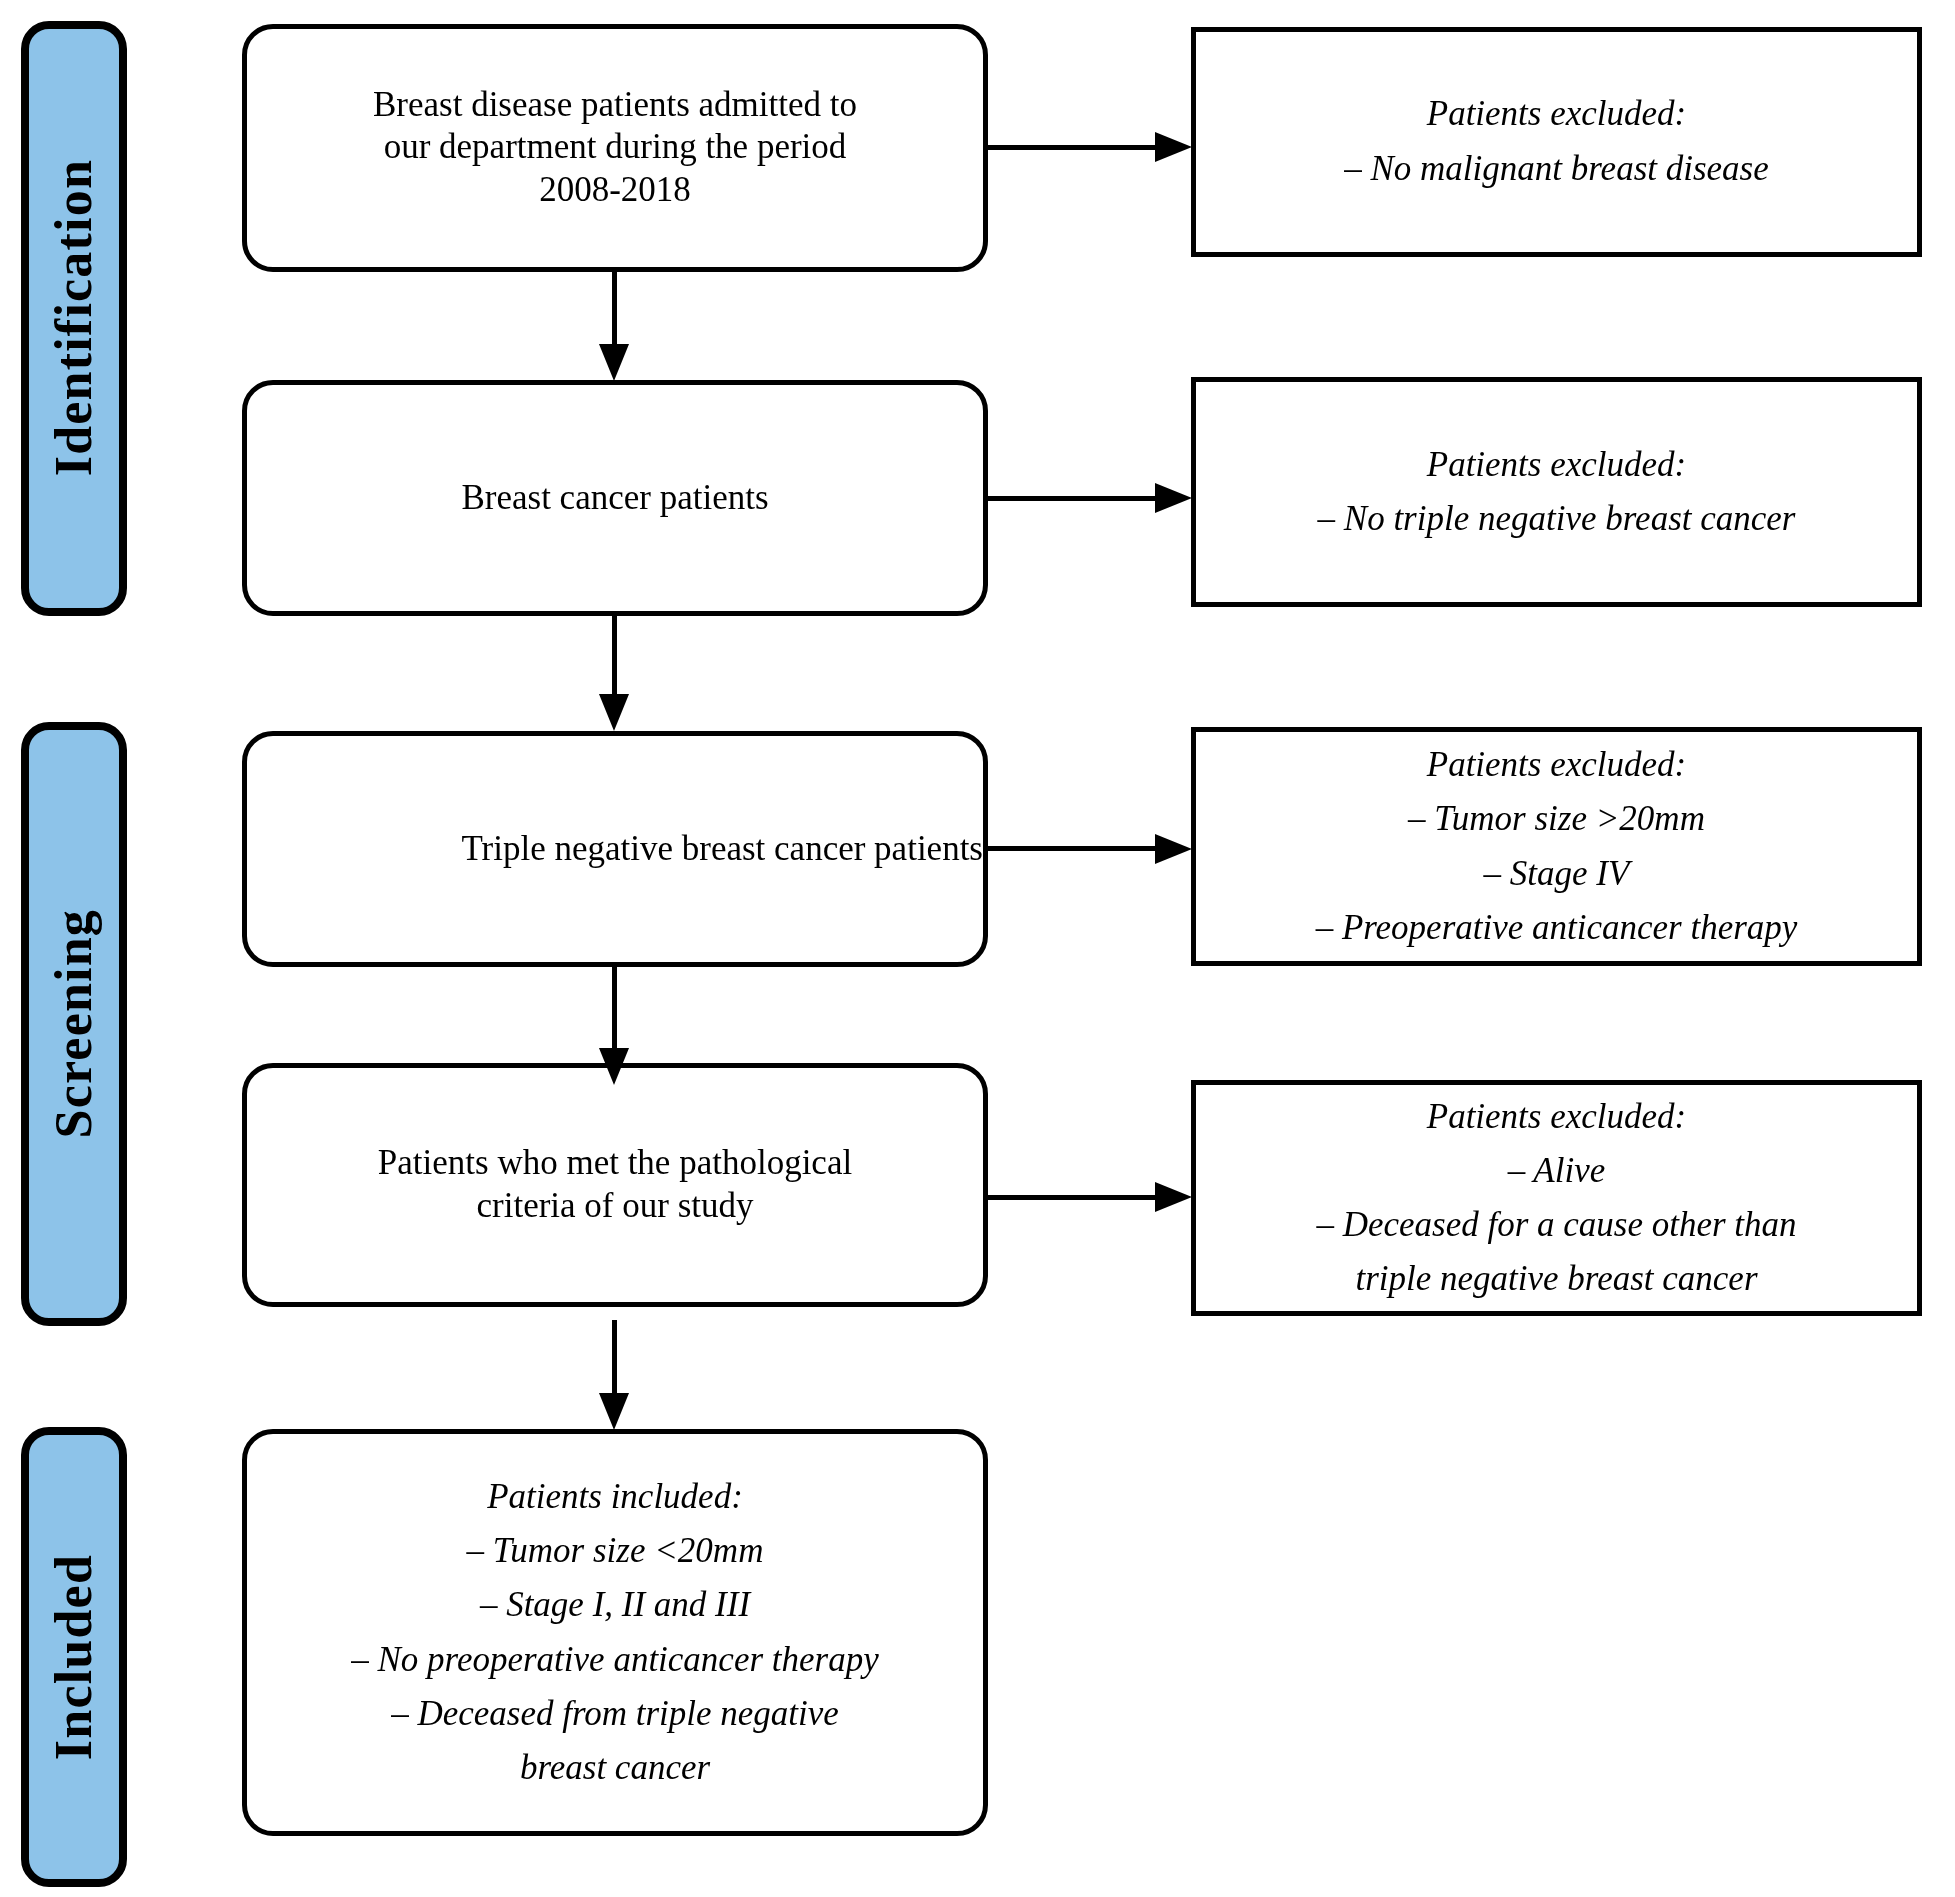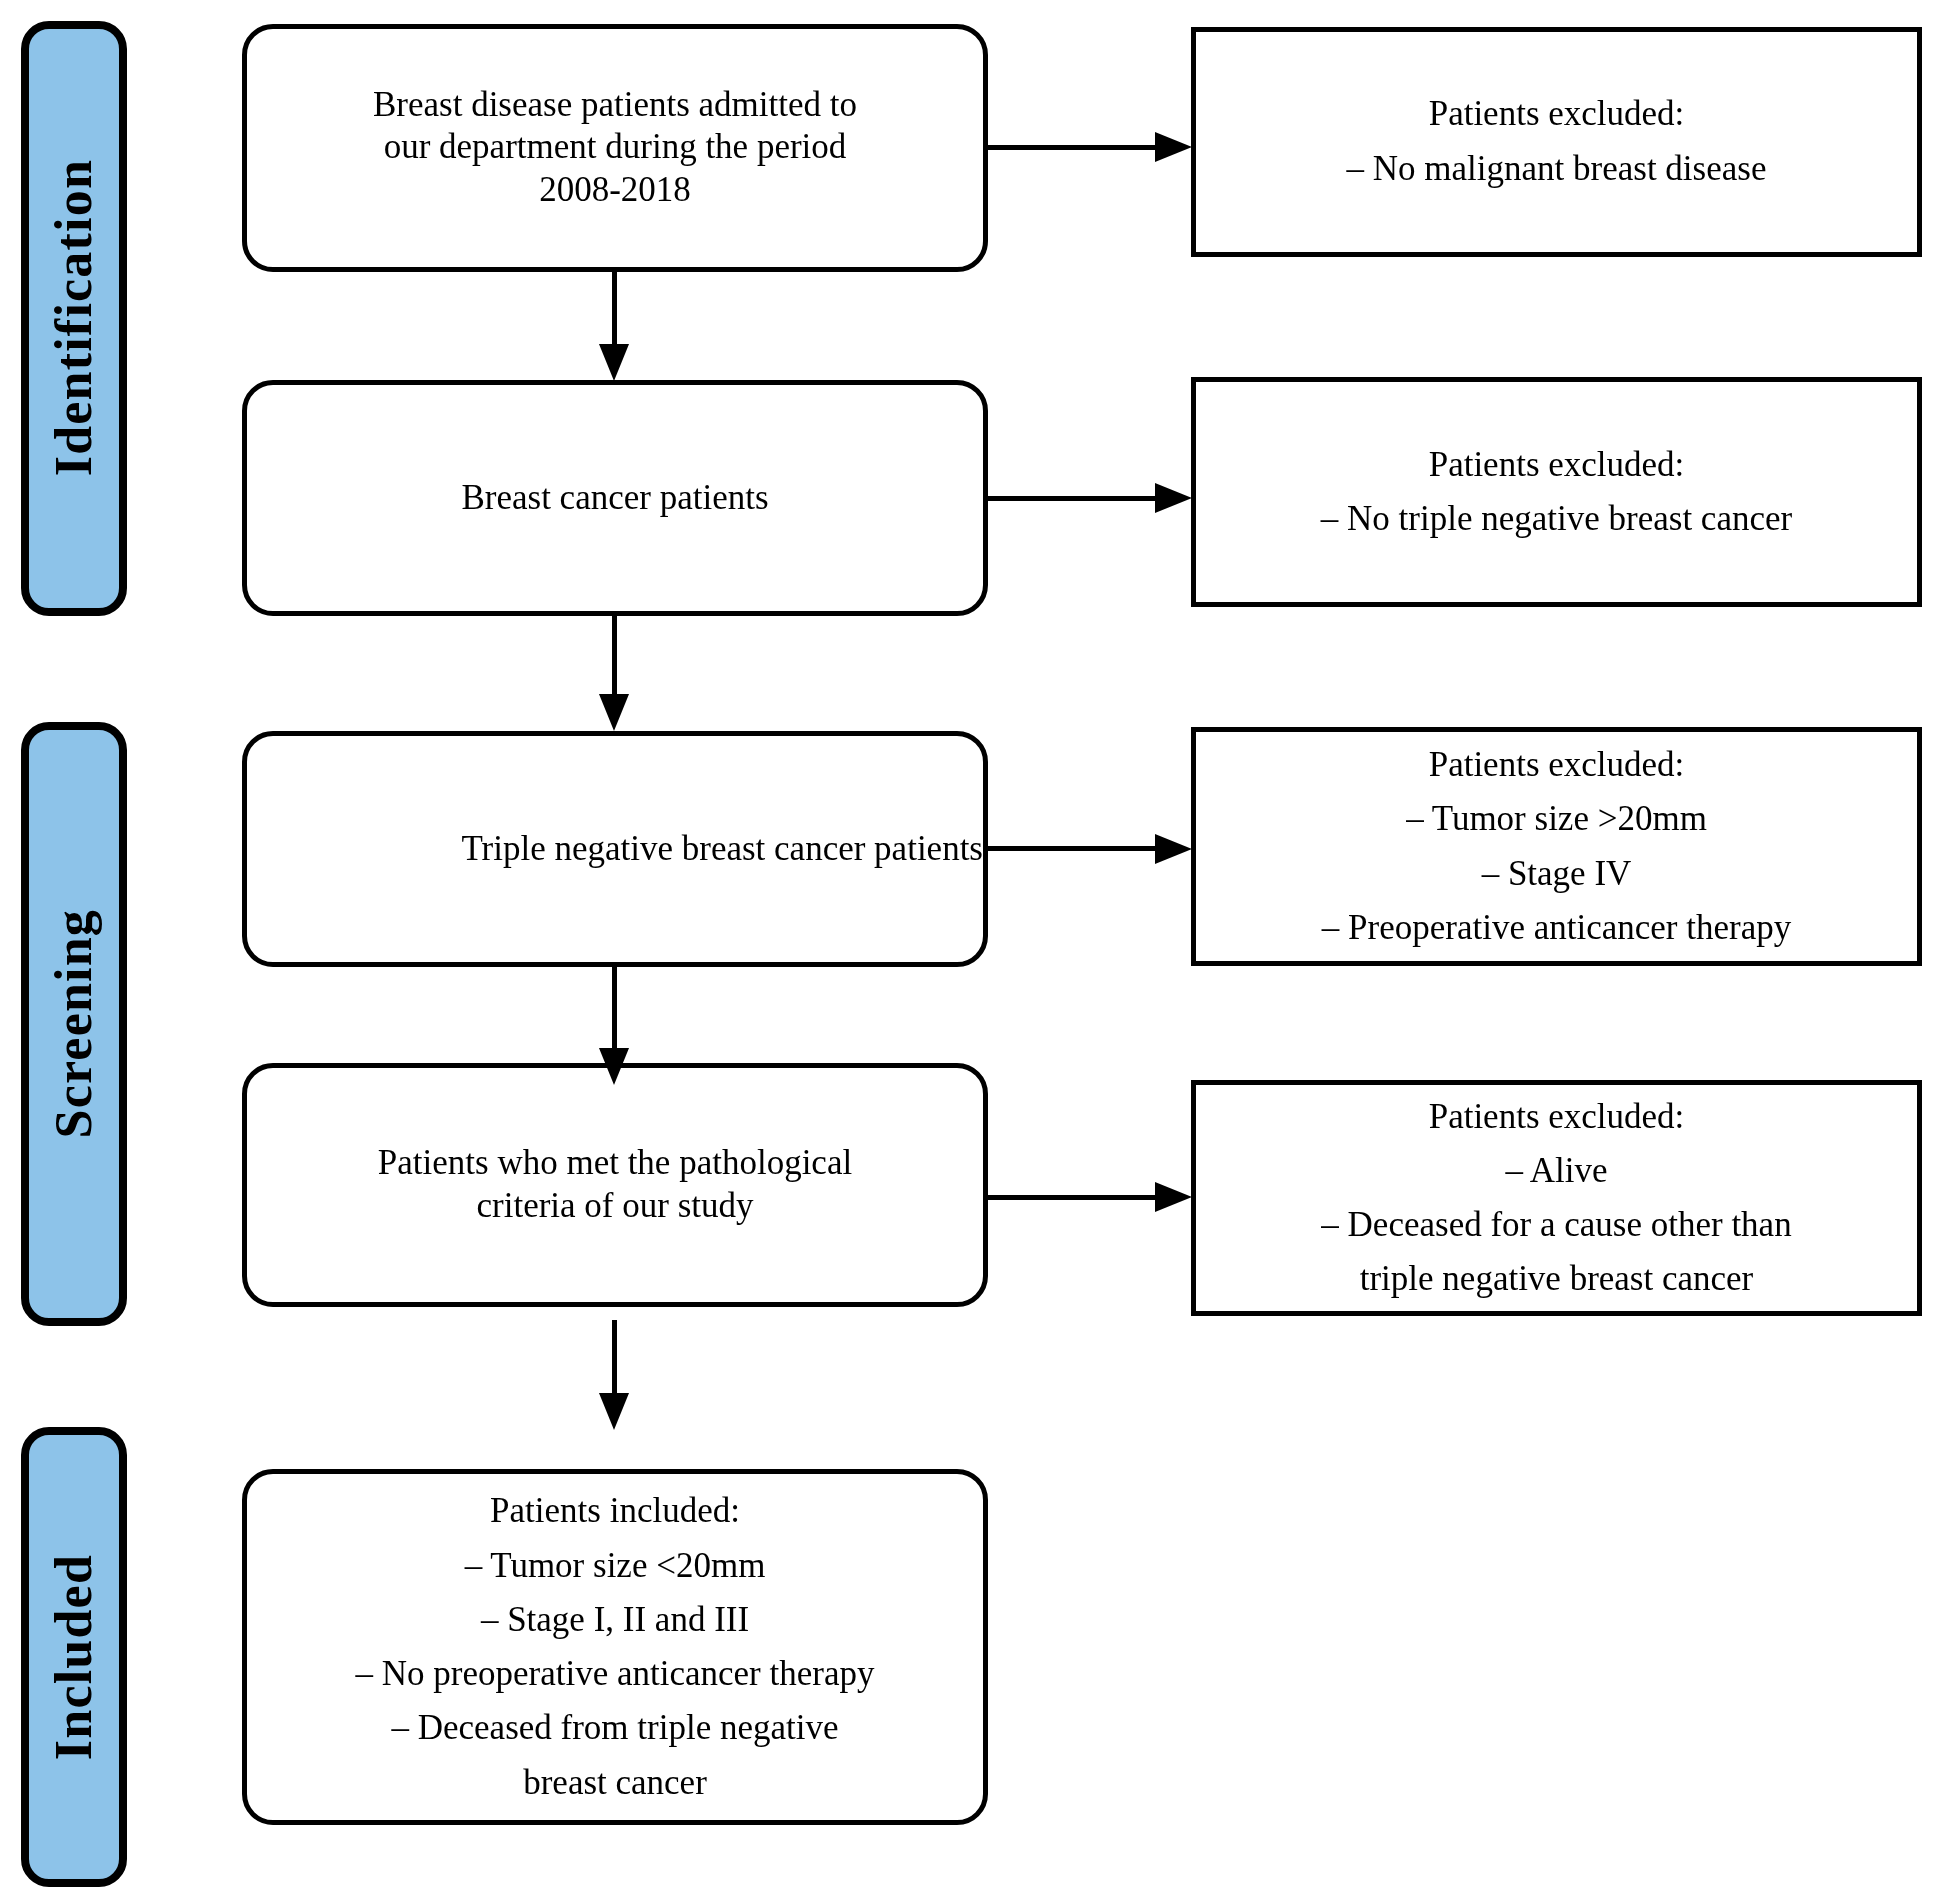--- a/index.html
+++ b/index.html
@@ -37,21 +37,21 @@
     border:5.9px solid var(--line);
     box-sizing:border-box;
     display:flex;align-items:center;justify-content:center;
     text-align:center;
     font-size:35px;
   }
   .main-box{left:242px;width:746px;border-radius:31px;}
   .right-box{left:1191px;width:731px;}
   .txt{white-space:pre-line;display:block;width:100%;}
   .tight .txt{line-height:1.22;}
-  .roomy .txt{line-height:1.55;}
+  .roomy .txt{line-height:1.55;font-style:italic;}
   .single .txt{line-height:1.2;}
   .vline,.hline{position:absolute;background:var(--line);}
   .vline{width:4.7px;}
   .hline{height:4.7px;}
   .head-down{
     position:absolute;width:0;height:0;
     border-left:15.3px solid transparent;
     border-right:15.3px solid transparent;
     border-top:37px solid var(--line);
   }
@@ -85,21 +85,21 @@
   <div class="box main-box single" style="top:380px;height:236px;">
     <span class="txt">Breast cancer patients</span>
   </div>
   <div class="box main-box single" style="top:731px;height:236px;text-align:right;">
     <span class="txt">Triple negative breast cancer patients</span>
   </div>
   <div class="box main-box tight" style="top:1063px;height:244px;">
     <span class="txt">Patients who met the pathological
 criteria of our study</span>
   </div>
-  <div class="box main-box roomy" style="top:1429px;height:356px;margin-top:40px;">
+  <div class="box main-box roomy" style="top:1429px;height:407px;">
     <span class="txt">Patients included:
 – Tumor size &lt;20mm
 – Stage I, II and III
 – No preoperative anticancer therapy
 – Deceased from triple negative
 breast cancer</span>
   </div>
 
   <div class="box right-box roomy" style="top:26.5px;height:230px;">
     <span class="txt">Patients excluded:

